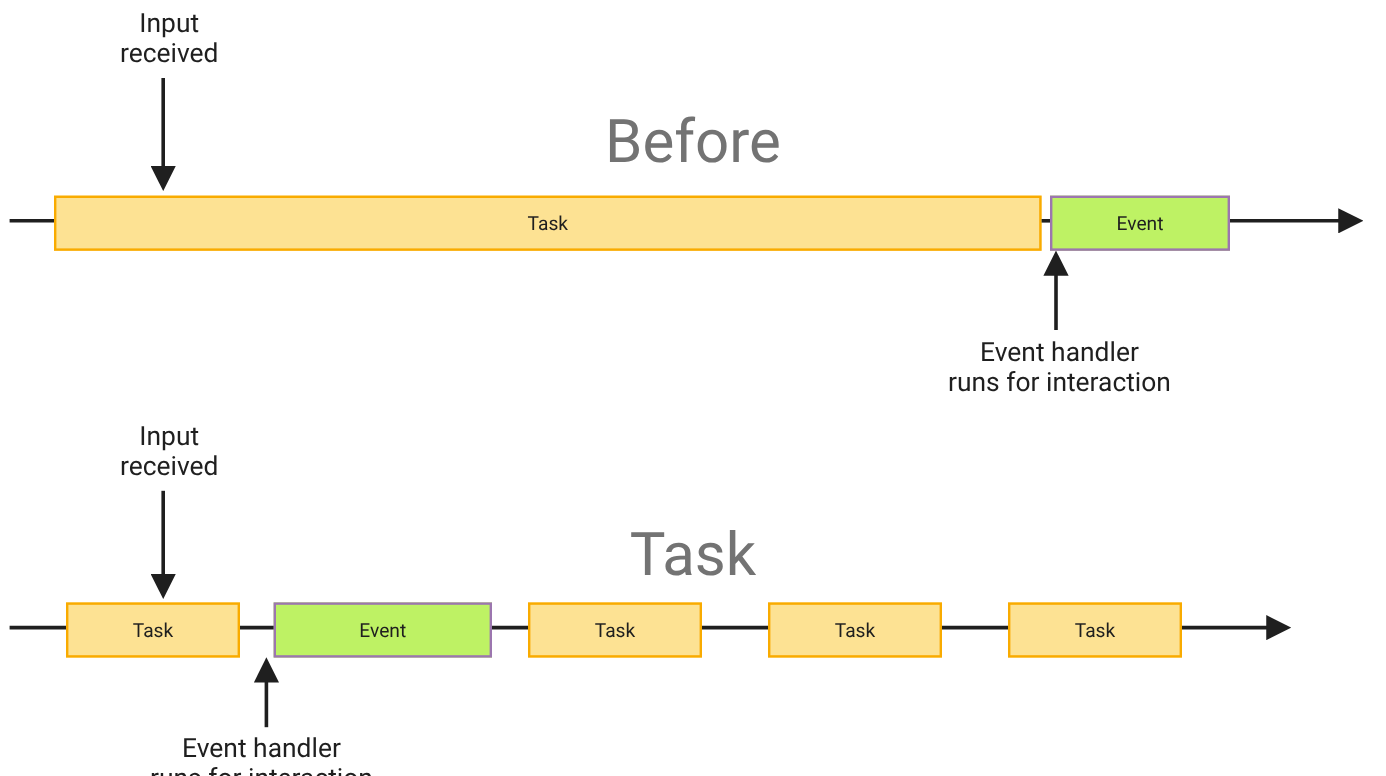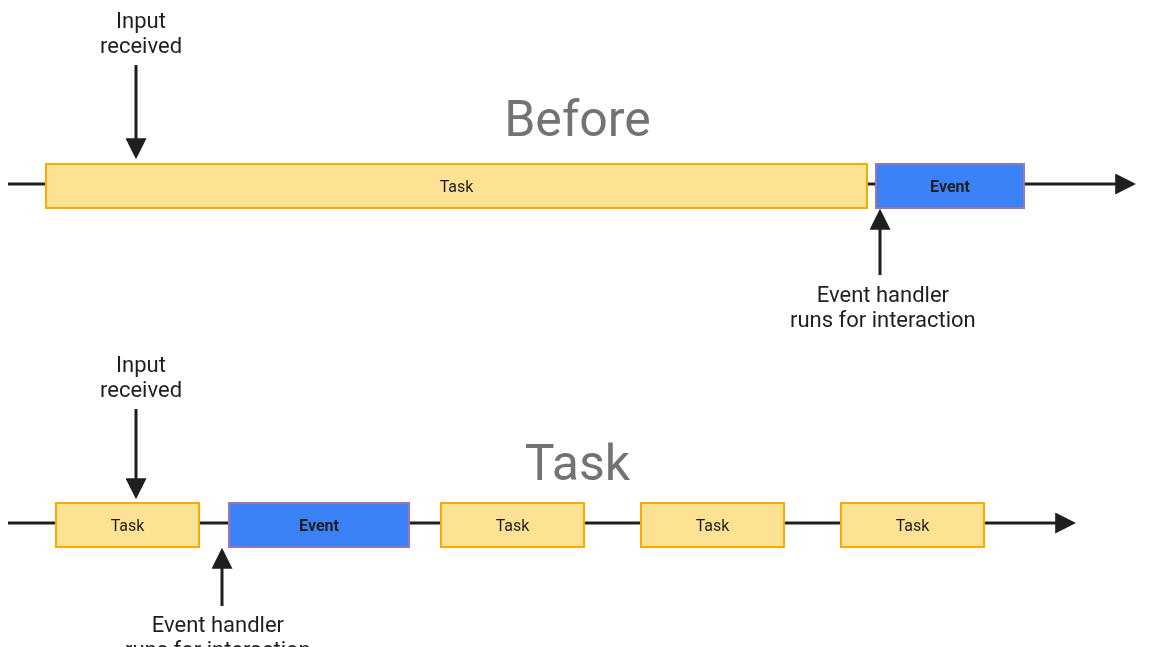--- a/index.html
+++ b/index.html
@@ -33,21 +33,21 @@
     position: absolute;
     height: 46px;
     border: 2px solid;
     box-sizing: border-box;
     display: flex;
     align-items: center;
     justify-content: center;
     font-size: 16px;
   }
   .task  { background: #fde293; border-color: #f9ab00; }
-  .event { background: #3b82f6; border-color: #9c76af; font-weight: bold; }
+  .event { background: #bef264; border-color: #9c76af; }
   svg.lines { position: absolute; left: 0; top: 0; width: 1155px; height: 647px; pointer-events: none; }
 </style>
 </head>
 <body>
 
 <div class="stage">
 
   <div class="title" style="top:78px">Before</div>
 
   <div class="annot" style="left:100px; top:8px;">

